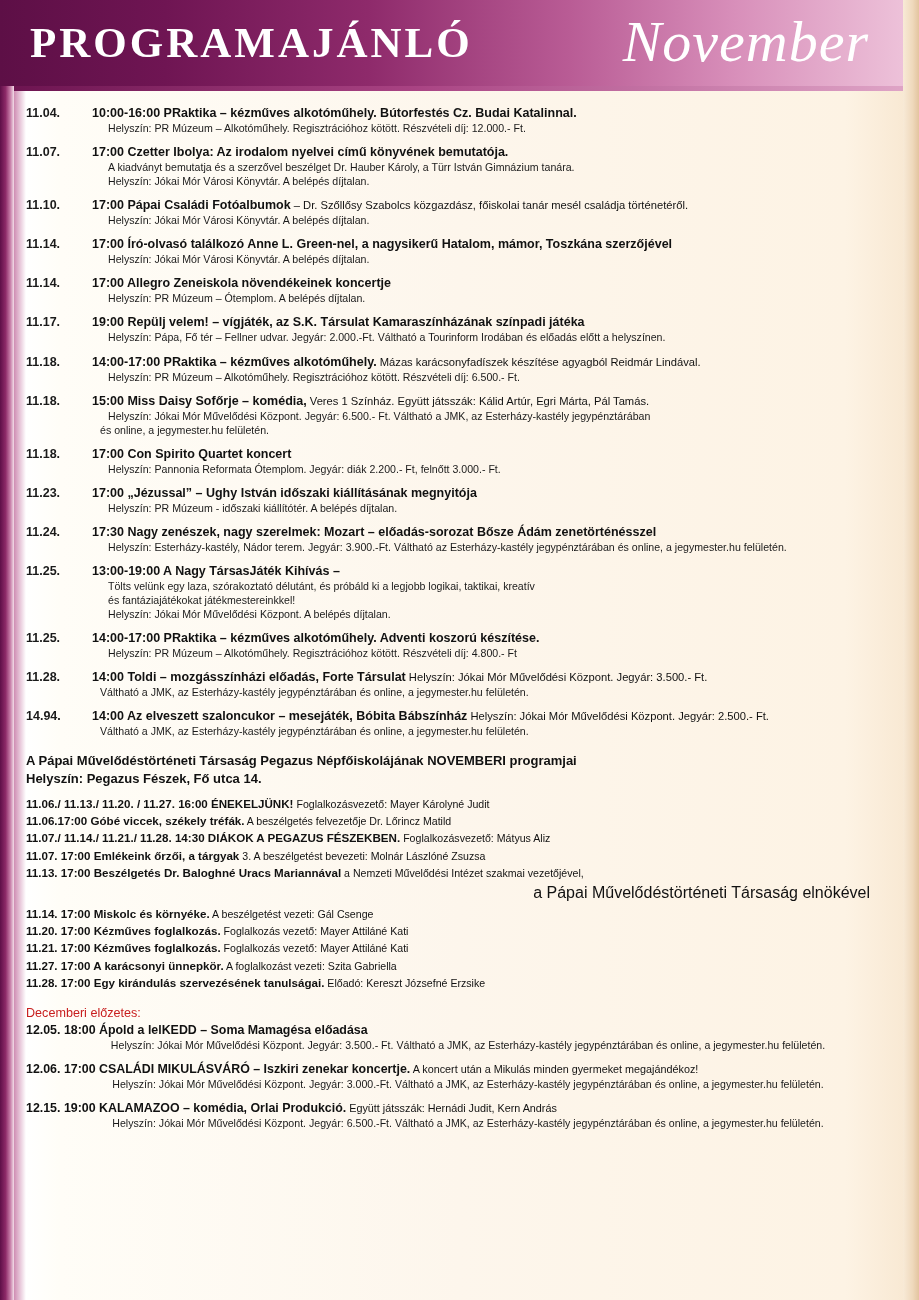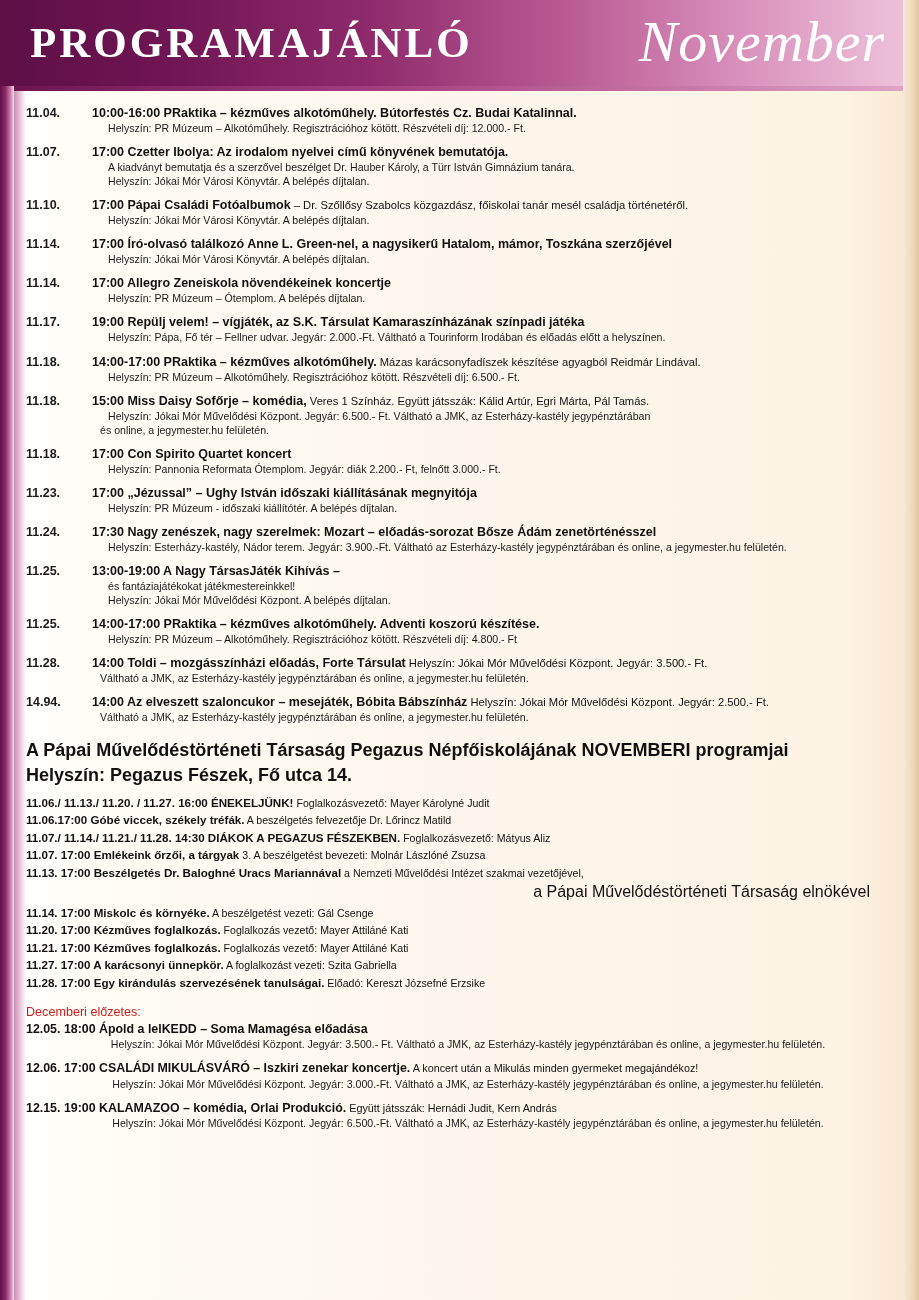--- a/index.html
+++ b/index.html
@@ -48,21 +48,21 @@
     left: 30px;
     top: 18px;
     font-family: "Liberation Serif", serif;
     font-weight: bold;
     font-size: 43px;
     letter-spacing: 3px;
     color: #ffffff;
   }
   .header .month {
     position: absolute;
-    right: 34px;
+    right: 50px;
     top: 8px;
     font-family: "Liberation Serif", serif;
     font-style: italic;
     font-size: 58px;
     color: #ffffff;
     letter-spacing: 1px;
   }
   .header-underline {
     height: 5px;
     background: linear-gradient(90deg, #6b134f 0%, #a94383 45%, #e0a7c8 100%);
@@ -104,21 +104,21 @@
     font-size: 10.6px;
     color: #1a1a1a;
     line-height: 1.33;
     margin-left: 16px;
   }
   .ev .sub.noind {
     margin-left: 8px;
   }
 
   .section-head {
-    font-size: 18px;
+    font-size: 13px;
     font-weight: bold;
     color: #111;
     line-height: 1.35;
     margin-top: 14px;
     margin-bottom: 8px;
   }
 
   .peg {
     font-size: 11.6px;
     font-weight: bold;
@@ -255,20 +255,21 @@
           <div class="date">11.24.</div>
           <div class="body">
             <div class="l1"><span>17:30 Nagy zenészek, nagy szerelmek: Mozart – előadás-sorozat Bősze Ádám zenetörténésszel</span></div>
             <div class="sub">Helyszín: Esterházy-kastély, Nádor terem. Jegyár: 3.900.-Ft. Váltható az Esterházy-kastély jegypénztárában és online, a jegymester.hu felületén.</div>
           </div>
         </div>
         <div class="ev">
           <div class="date">11.25.</div>
           <div class="body">
             <div class="l1"><span>13:00-19:00 A Nagy TársasJáték Kihívás –</span></div>
+            <div class="sub">Tölts velünk egy laza, szórakoztató délutánt, és próbáld ki a legjobb logikai, taktikai, kreatív</div>
             <div class="sub">és fantáziajátékokat játékmestereinkkel!</div>
             <div class="sub">Helyszín: Jókai Mór Művelődési Központ. A belépés díjtalan.</div>
           </div>
         </div>
         <div class="ev">
           <div class="date">11.25.</div>
           <div class="body">
             <div class="l1"><span>14:00-17:00 PRaktika – kézműves alkotóműhely. Adventi koszorú készítése.</span></div>
             <div class="sub">Helyszín: PR Múzeum – Alkotóműhely. Regisztrációhoz kötött. Részvételi díj: 4.800.- Ft</div>
           </div>

